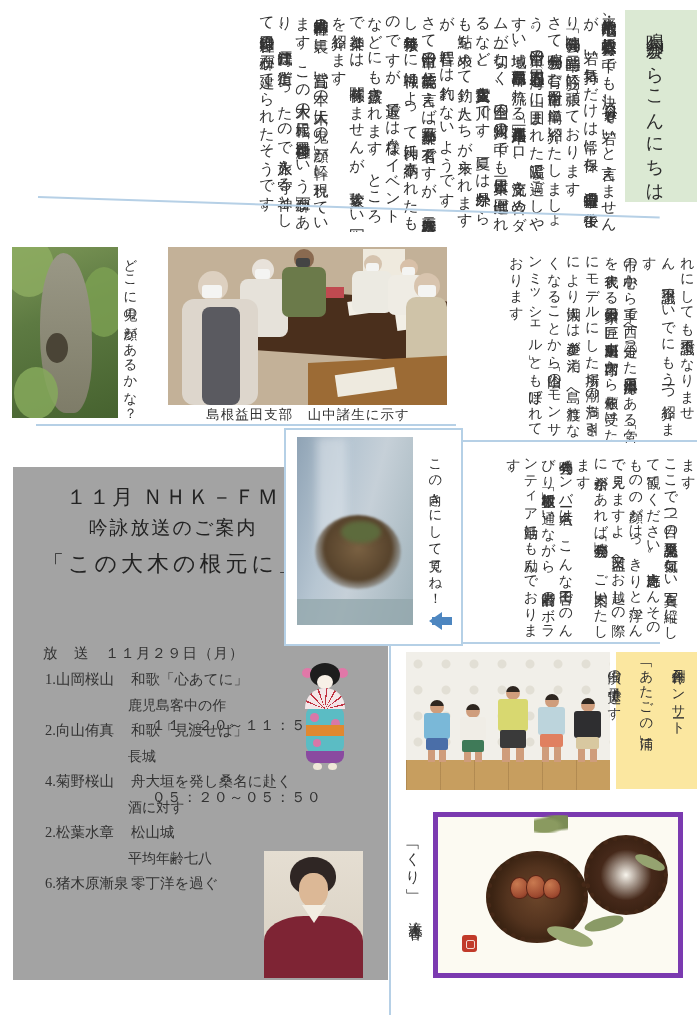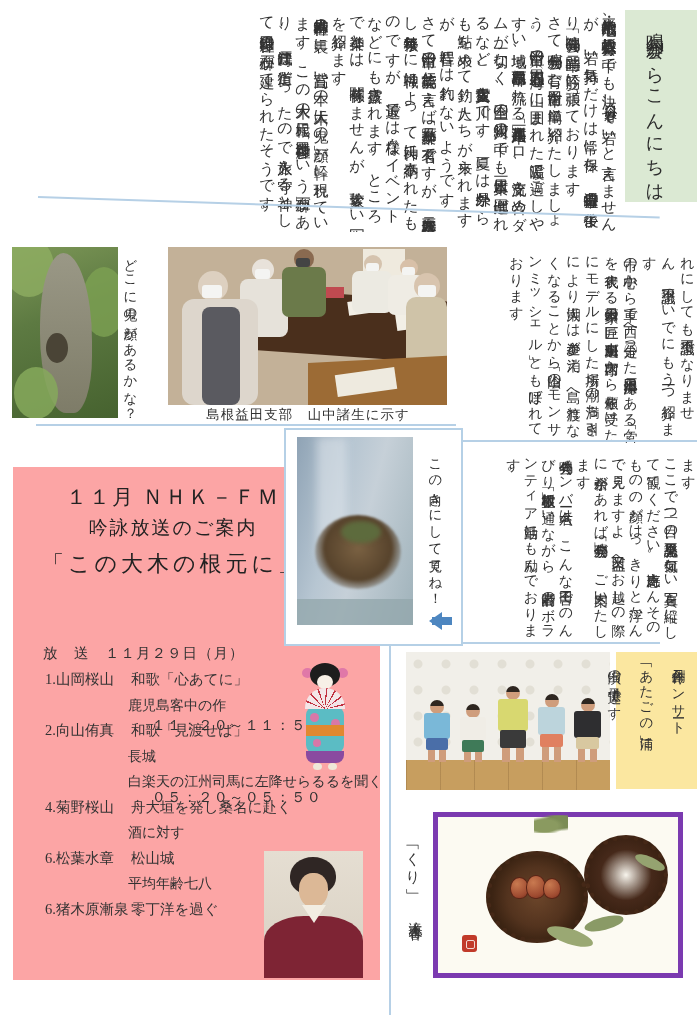--- a/index.html
+++ b/index.html
@@ -55,21 +55,21 @@
       background:radial-gradient(ellipse at 50% 45%,#7a6142 0%,#57432c 55%,rgba(87,67,44,0) 78%);}
   .sea-photo .green{left:44px;top:84px;width:40px;height:22px;border-radius:50%;background:#5d6b3d;filter:blur(2px);}
   .sea-photo .sea{left:0;bottom:0;width:100%;height:26px;background:#93a8ad;opacity:.8;}
   .sea-caption{left:426px;top:450px;height:160px;font-size:13.5px;letter-spacing:1px;z-index:5;}
   .arrow-left{left:420px;top:612px;width:32px;height:18px;z-index:5;}
   .arrow-left .shaft{position:absolute;left:12px;top:5px;width:20px;height:8px;background:#4d86c0;}
   .arrow-left .tip{position:absolute;left:0;top:0;width:0;height:0;border:9px solid transparent;
       border-right:13px solid #4d86c0;}
 
   
-  .pink-box{left:13px;top:467px;width:367px;height:513px;background:#fca5a5;z-index:1;}
+  .pink-box{left:13px;top:467px;width:367px;height:513px;background:#a3a3a3;z-index:1;padding-left:8px;}
   .pink-box .t1{position:absolute;top:16px;left:0;width:320px;text-align:center;font-size:21px;letter-spacing:2px;color:#222;}
   .pink-box .t2{position:absolute;top:48px;left:0;width:320px;text-align:center;font-size:19px;letter-spacing:2px;color:#222;}
   .pink-box .t3{position:absolute;top:82px;left:0;width:320px;text-align:center;font-size:22px;letter-spacing:4px;color:#222;}
   .sched{position:absolute;left:30px;top:126px;font-size:14.5px;line-height:24px;letter-spacing:1px;white-space:pre;}
   .program{position:absolute;left:32px;top:200px;width:345px;font-size:14.5px;line-height:25.5px;}
   .prog-row{display:flex;}
   .prog-label{width:86px;flex:none;}
   .prog-sub{padding-left:83px;font-size:14px;}
 
   .doll{left:298px;top:663px;width:54px;height:108px;z-index:2;}
@@ -235,28 +235,27 @@
       <div class="prog-row">
         <span class="prog-label">1.山岡桜山</span>
         <span>和歌「心あてに」</span>
       </div>
       <div class="prog-sub">鹿児島客中の作</div>
       <div class="prog-row">
         <span class="prog-label">2.向山侑真</span>
         <span>和歌「見渡せば」</span>
       </div>
       <div class="prog-sub">長城</div>
-      <div class="prog-sub">白楽天の江州司馬に左降せらるるを聞く</div>
       <div class="prog-row">
         <span class="prog-label">4.菊野桜山</span>
         <span>舟大垣を発し桑名に赴く</span>
       </div>
       <div class="prog-sub">酒に対す</div>
       <div class="prog-row">
-        <span class="prog-label">6.松葉水章</span>
+        <span class="prog-label">2.松葉水章</span>
         <span>松山城</span>
       </div>
       <div class="prog-sub">平均年齢七八</div>
       <div class="prog-row">
         <span class="prog-label">6.猪木原漸泉</span>
         <span>零丁洋を過ぐ</span>
       </div>
     </div>
   </div>
 

